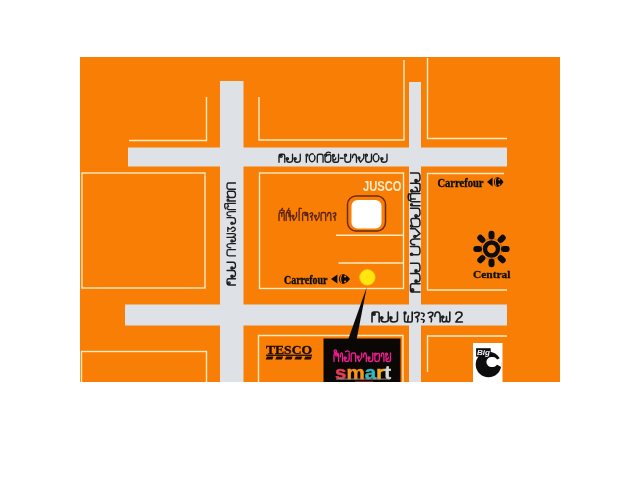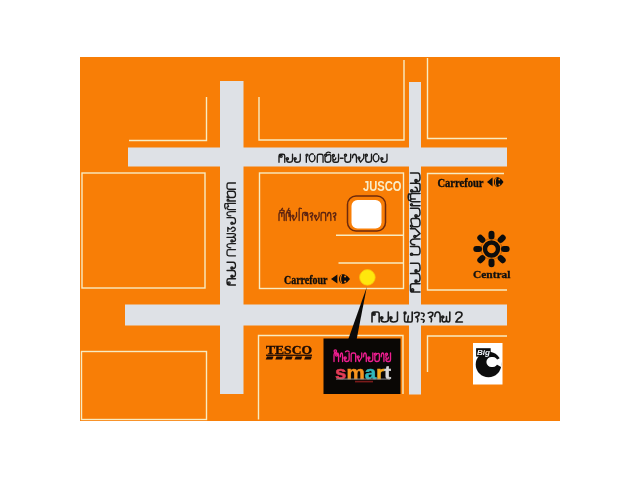--- a/index.html
+++ b/index.html
@@ -1,15 +1,15 @@
 <!DOCTYPE html>
 <html><head><meta charset="utf-8">
 <style>
 html,body{margin:0;padding:0;background:#ffffff;}
-#page{position:relative;width:640px;height:480px;background:#fde047;overflow:hidden;
+#page{position:relative;width:640px;height:382px;background:#fde047;overflow:hidden;
 font-family:"Liberation Sans",sans-serif;}
 </style></head>
 <body>
 
 <div id="page">
 <svg width="640" height="480" viewBox="0 0 640 480">
 
 <rect x="0" y="0" width="640" height="480" fill="#ffffff"></rect>
 
 <rect x="80" y="57" width="480" height="364" fill="#f87e06"></rect>

